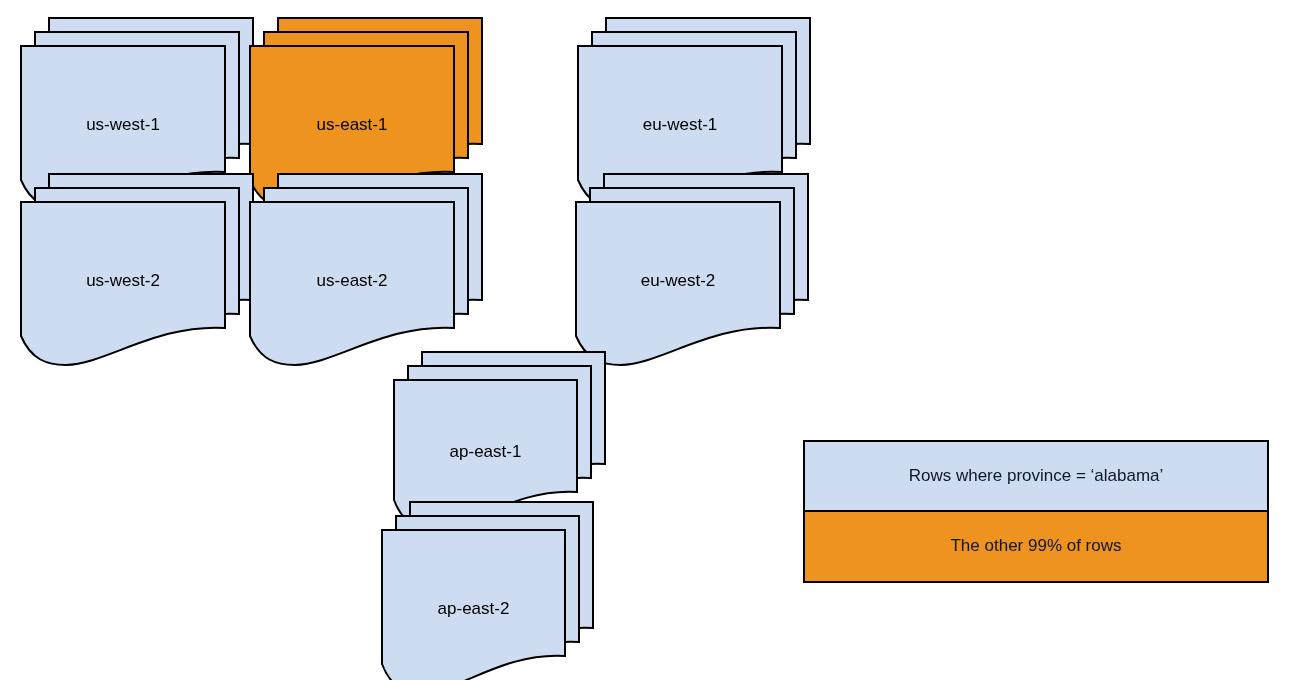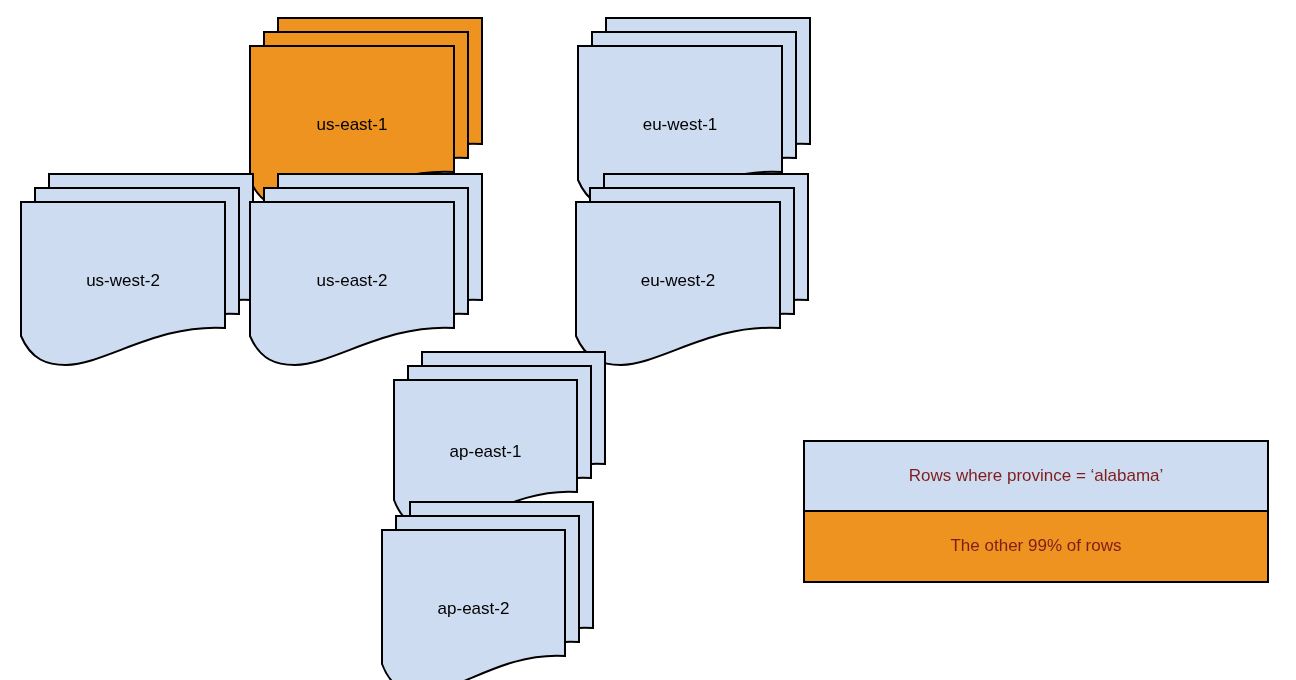--- a/index.html
+++ b/index.html
@@ -39,35 +39,49 @@
     position: absolute;
     border: 2px solid #000000;
     box-sizing: border-box;
   }
   .legend-row {
     box-sizing: border-box;
     display: flex;
     align-items: center;
     justify-content: center;
     font-size: 17px;
-    color: #7f1d1d;
+    color: #0f172a;
     white-space: nowrap;
   }
   .legend-row.blue {
     background: #cedcf1;
     border-bottom: 2px solid #000000;
   }
   .legend-row.orange {
     background: #ee9220;
   }
 </style>
 </head>
 <body>
 
 <div id="canvas">
+    <div class="doc-stack" style="left: 19px; top: 16px;">
+      <svg width="236" height="196" viewBox="0 0 236 196">
+        <g transform="translate(30,2)">
+          <path d="M 0 0 L 204 0 L 204 126 C 134.64000000000001 122 85.67999999999999 162 44.88 163 C 26.52 163 10.200000000000001 158 0 134 Z" fill="#cedcf1" stroke="#000000" stroke-width="2" stroke-linejoin="miter"></path>
+        </g>
+        <g transform="translate(16,16)">
+          <path d="M 0 0 L 204 0 L 204 126 C 134.64000000000001 122 85.67999999999999 162 44.88 163 C 26.52 163 10.200000000000001 158 0 134 Z" fill="#cedcf1" stroke="#000000" stroke-width="2" stroke-linejoin="miter"></path>
+        </g>
+        <g transform="translate(2,30)">
+          <path d="M 0 0 L 204 0 L 204 126 C 134.64000000000001 122 85.67999999999999 162 44.88 163 C 26.52 163 10.200000000000001 158 0 134 Z" fill="#cedcf1" stroke="#000000" stroke-width="2" stroke-linejoin="miter"></path>
+        </g>
+        <text class="doc-label" x="104" y="110" font-size="17">us-west-1</text>
+      </svg>
+    </div>
     <div class="doc-stack" style="left: 248px; top: 16px; text-align: right;">
       <svg width="236" height="196" viewBox="0 0 236 196">
         <g transform="translate(30,2)">
           <path d="M 0 0 L 204 0 L 204 126 C 134.64000000000001 122 85.67999999999999 162 44.88 163 C 26.52 163 10.200000000000001 158 0 134 Z" fill="#ee9220" stroke="#000000" stroke-width="2" stroke-linejoin="miter"></path>
         </g>
         <g transform="translate(16,16)">
           <path d="M 0 0 L 204 0 L 204 126 C 134.64000000000001 122 85.67999999999999 162 44.88 163 C 26.52 163 10.200000000000001 158 0 134 Z" fill="#ee9220" stroke="#000000" stroke-width="2" stroke-linejoin="miter"></path>
         </g>
         <g transform="translate(2,30)">
           <path d="M 0 0 L 204 0 L 204 126 C 134.64000000000001 122 85.67999999999999 162 44.88 163 C 26.52 163 10.200000000000001 158 0 134 Z" fill="#ee9220" stroke="#000000" stroke-width="2" stroke-linejoin="miter"></path>

